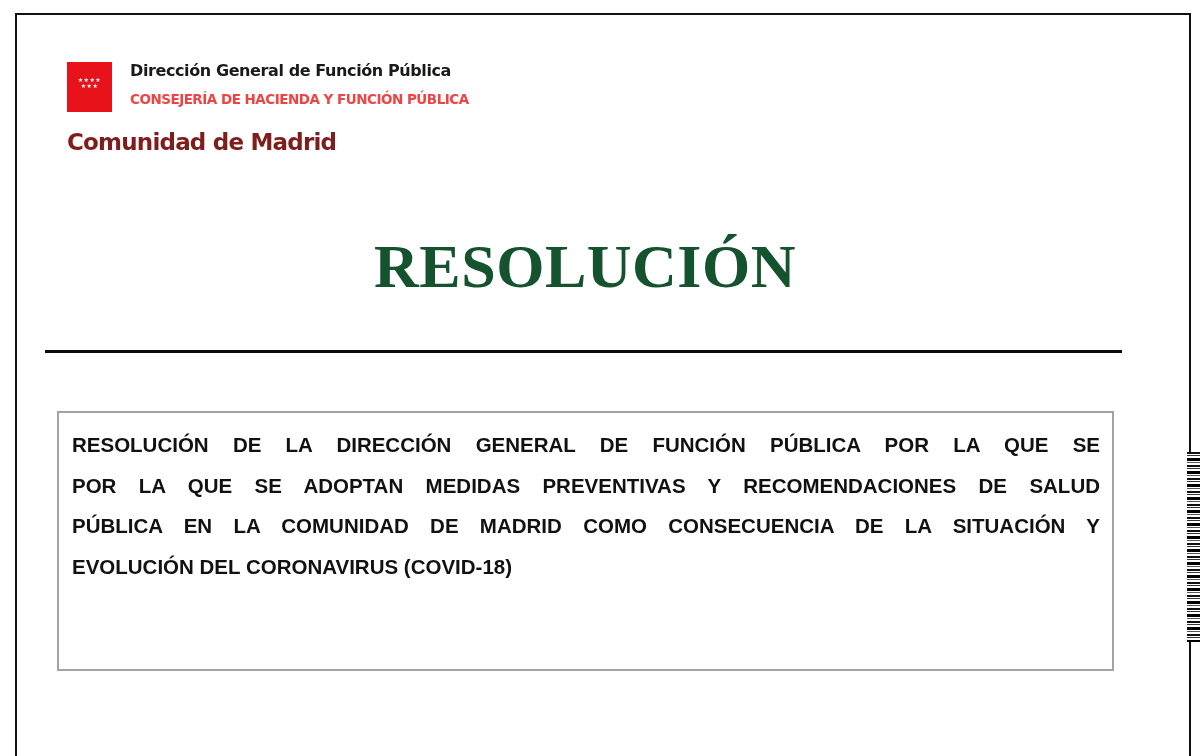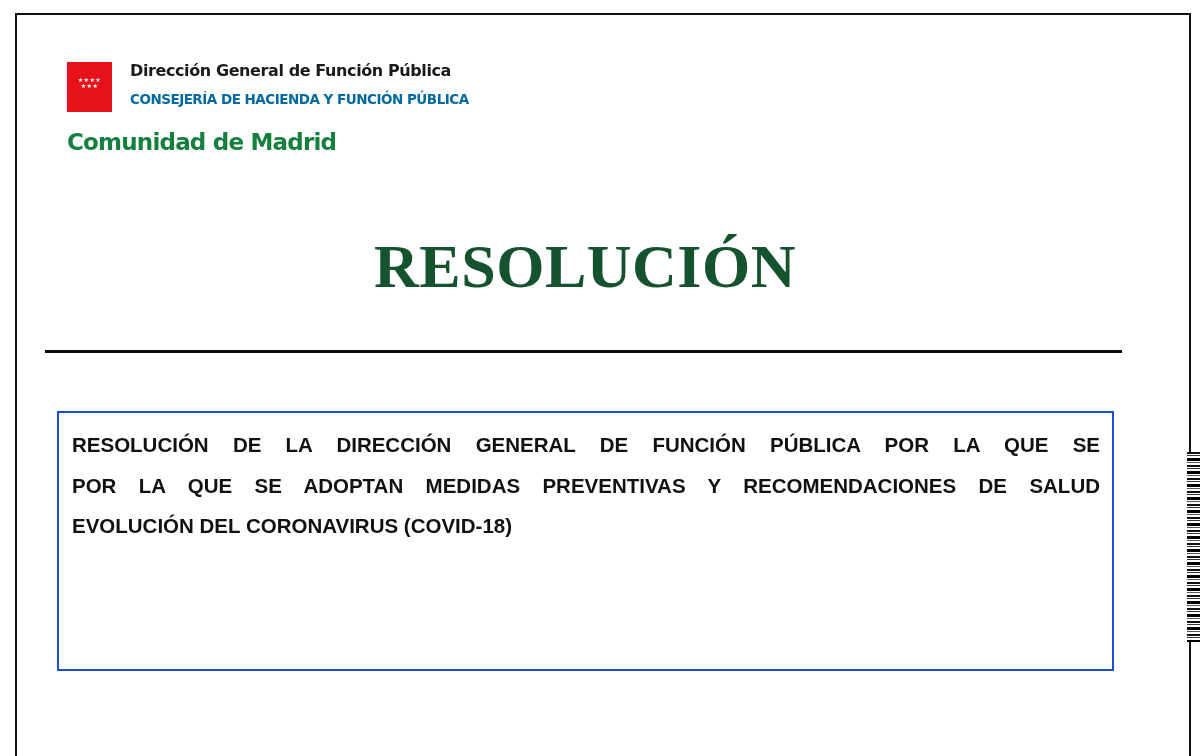--- a/index.html
+++ b/index.html
@@ -57,32 +57,32 @@
     letter-spacing: -0.4px;
     white-space: nowrap;
   }
   .hdr-line2 {
     position: absolute;
     left: 130px;
     top: 91px;
     font-family: "DejaVu Sans", sans-serif;
     font-size: 13.5px;
     font-weight: bold;
-    color: #0369a1;
+    color: #ef4444;
     letter-spacing: -0.5px;
     white-space: nowrap;
   }
   .org-name {
     position: absolute;
     left: 67px;
     top: 129px;
     font-family: "DejaVu Sans", sans-serif;
     font-size: 23px;
     font-weight: bold;
-    color: #15803d;
+    color: #7f1d1d;
     letter-spacing: -0.8px;
     white-space: nowrap;
   }
   .doc-title {
     position: absolute;
     left: 0;
     width: 1170px;
     top: 228px;
     text-align: center;
     font-family: "Liberation Serif", serif;
@@ -99,21 +99,21 @@
     width: 1077px;
     height: 0;
     border-top: 3px solid #0a0a0a;
   }
   .subject-box {
     position: absolute;
     left: 57px;
     top: 411px;
     width: 1057px;
     height: 260px;
-    border: 2px solid #1d4ed8;
+    border: 2px solid #a3a3a3;
     box-sizing: border-box;
     padding: 12px 12px 0 13px;
   }
   .subject-line {
     font-family: "Liberation Sans", sans-serif;
     font-weight: bold;
     font-size: 20.5px;
     line-height: 40.5px;
     height: 40.5px;
     color: #111;
@@ -159,16 +159,17 @@
 <div class="hdr-line2">CONSEJERÍA DE HACIENDA Y FUNCIÓN PÚBLICA</div>
 <div class="org-name">Comunidad de Madrid</div>
 
 <div class="doc-title">RESOLUCIÓN</div>
 
 <div class="title-rule"></div>
 
 <div class="subject-box">
   <div class="subject-line">RESOLUCIÓN DE LA DIRECCIÓN GENERAL DE FUNCIÓN PÚBLICA POR LA QUE SE</div>
   <div class="subject-line">POR LA QUE SE ADOPTAN MEDIDAS PREVENTIVAS Y RECOMENDACIONES DE SALUD</div>
+  <div class="subject-line">PÚBLICA EN LA COMUNIDAD DE MADRID COMO CONSECUENCIA DE LA SITUACIÓN Y</div>
   <div class="subject-line last">EVOLUCIÓN DEL CORONAVIRUS (COVID-18)</div>
 </div>
 
 <div class="barcode"></div>
 
 </body></html>

